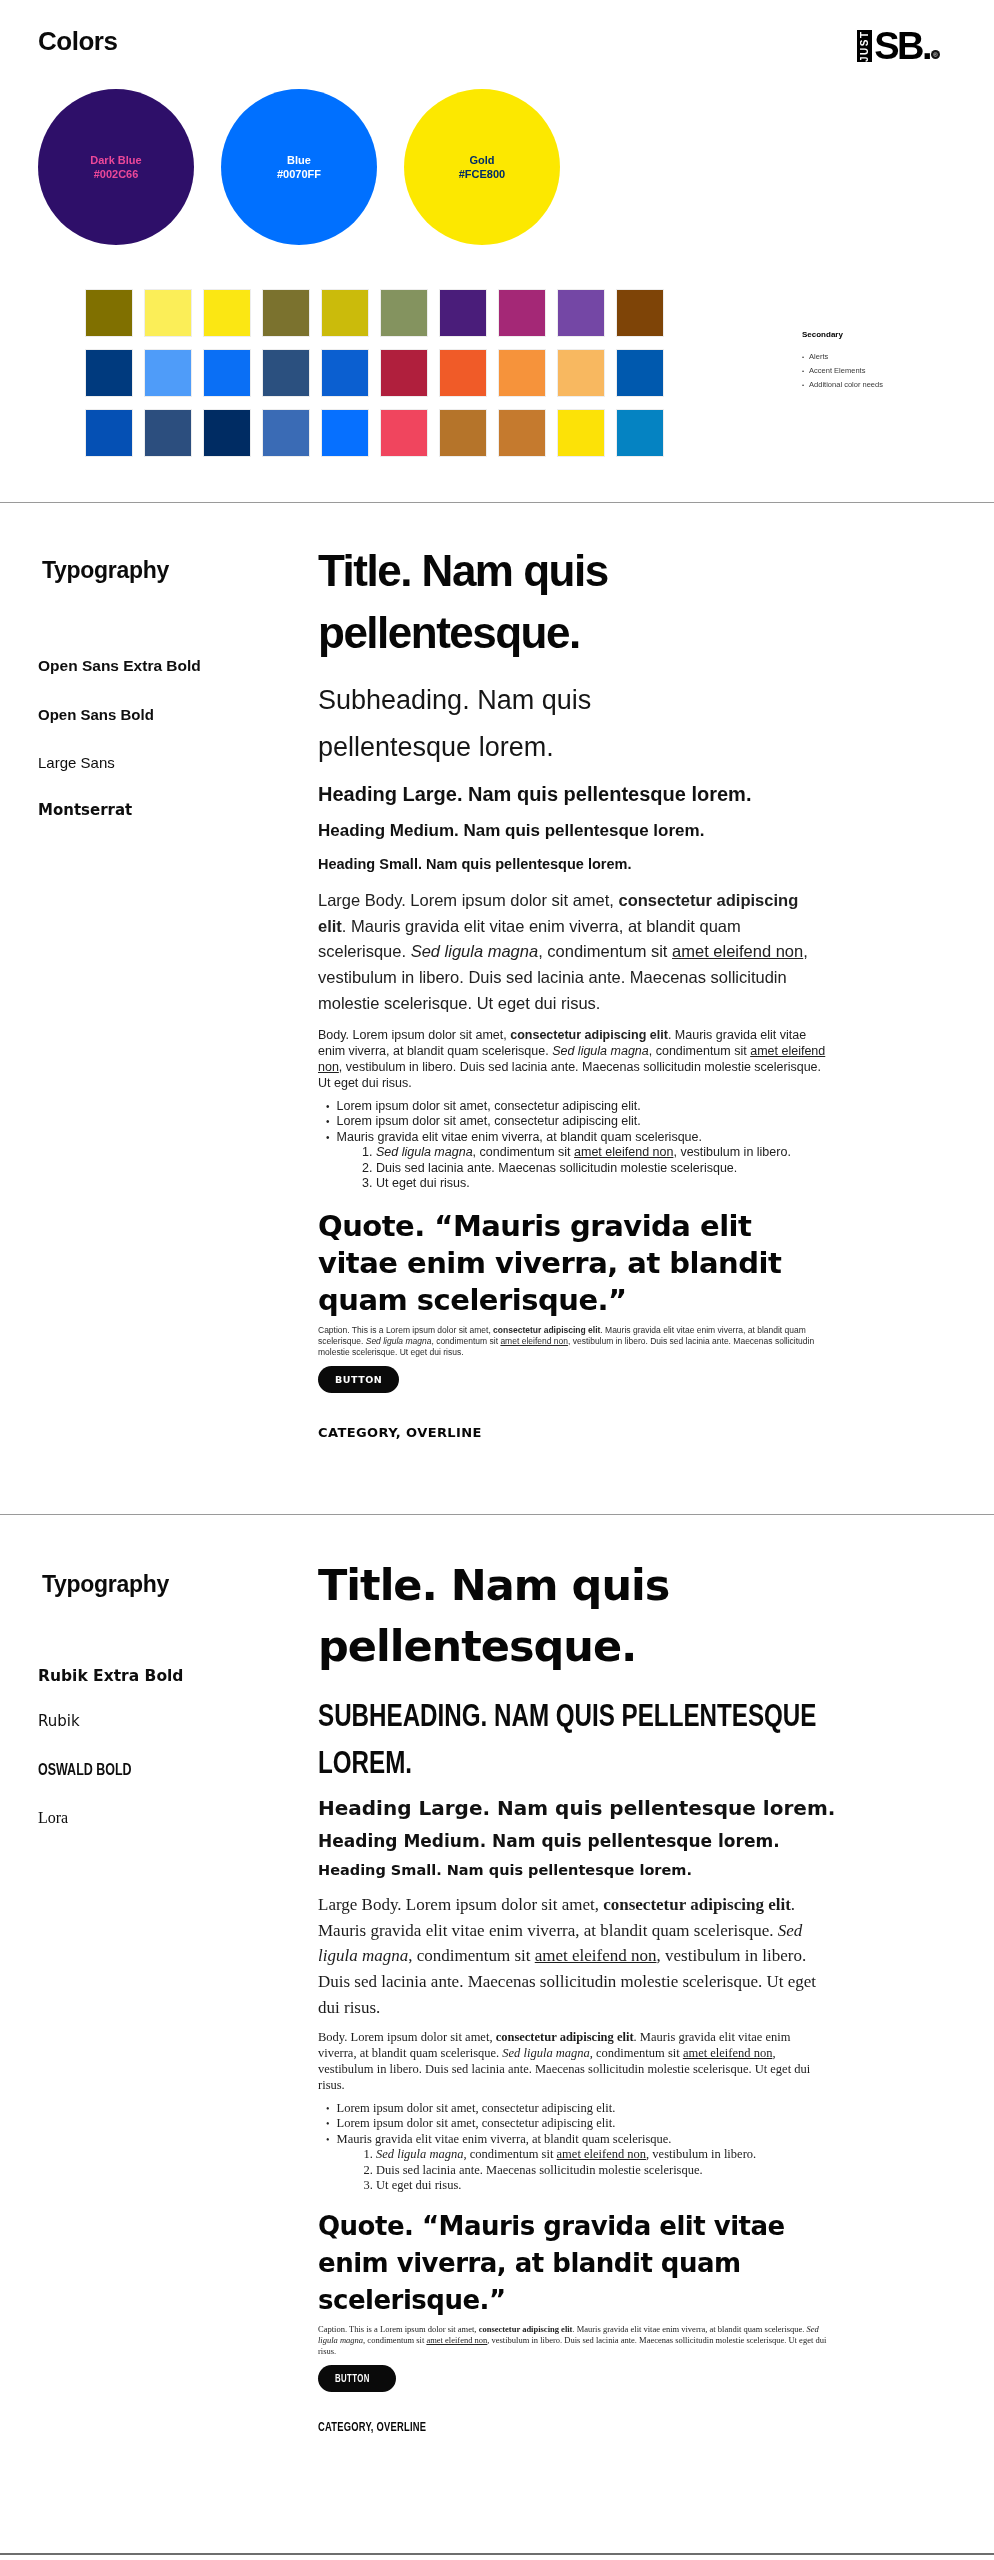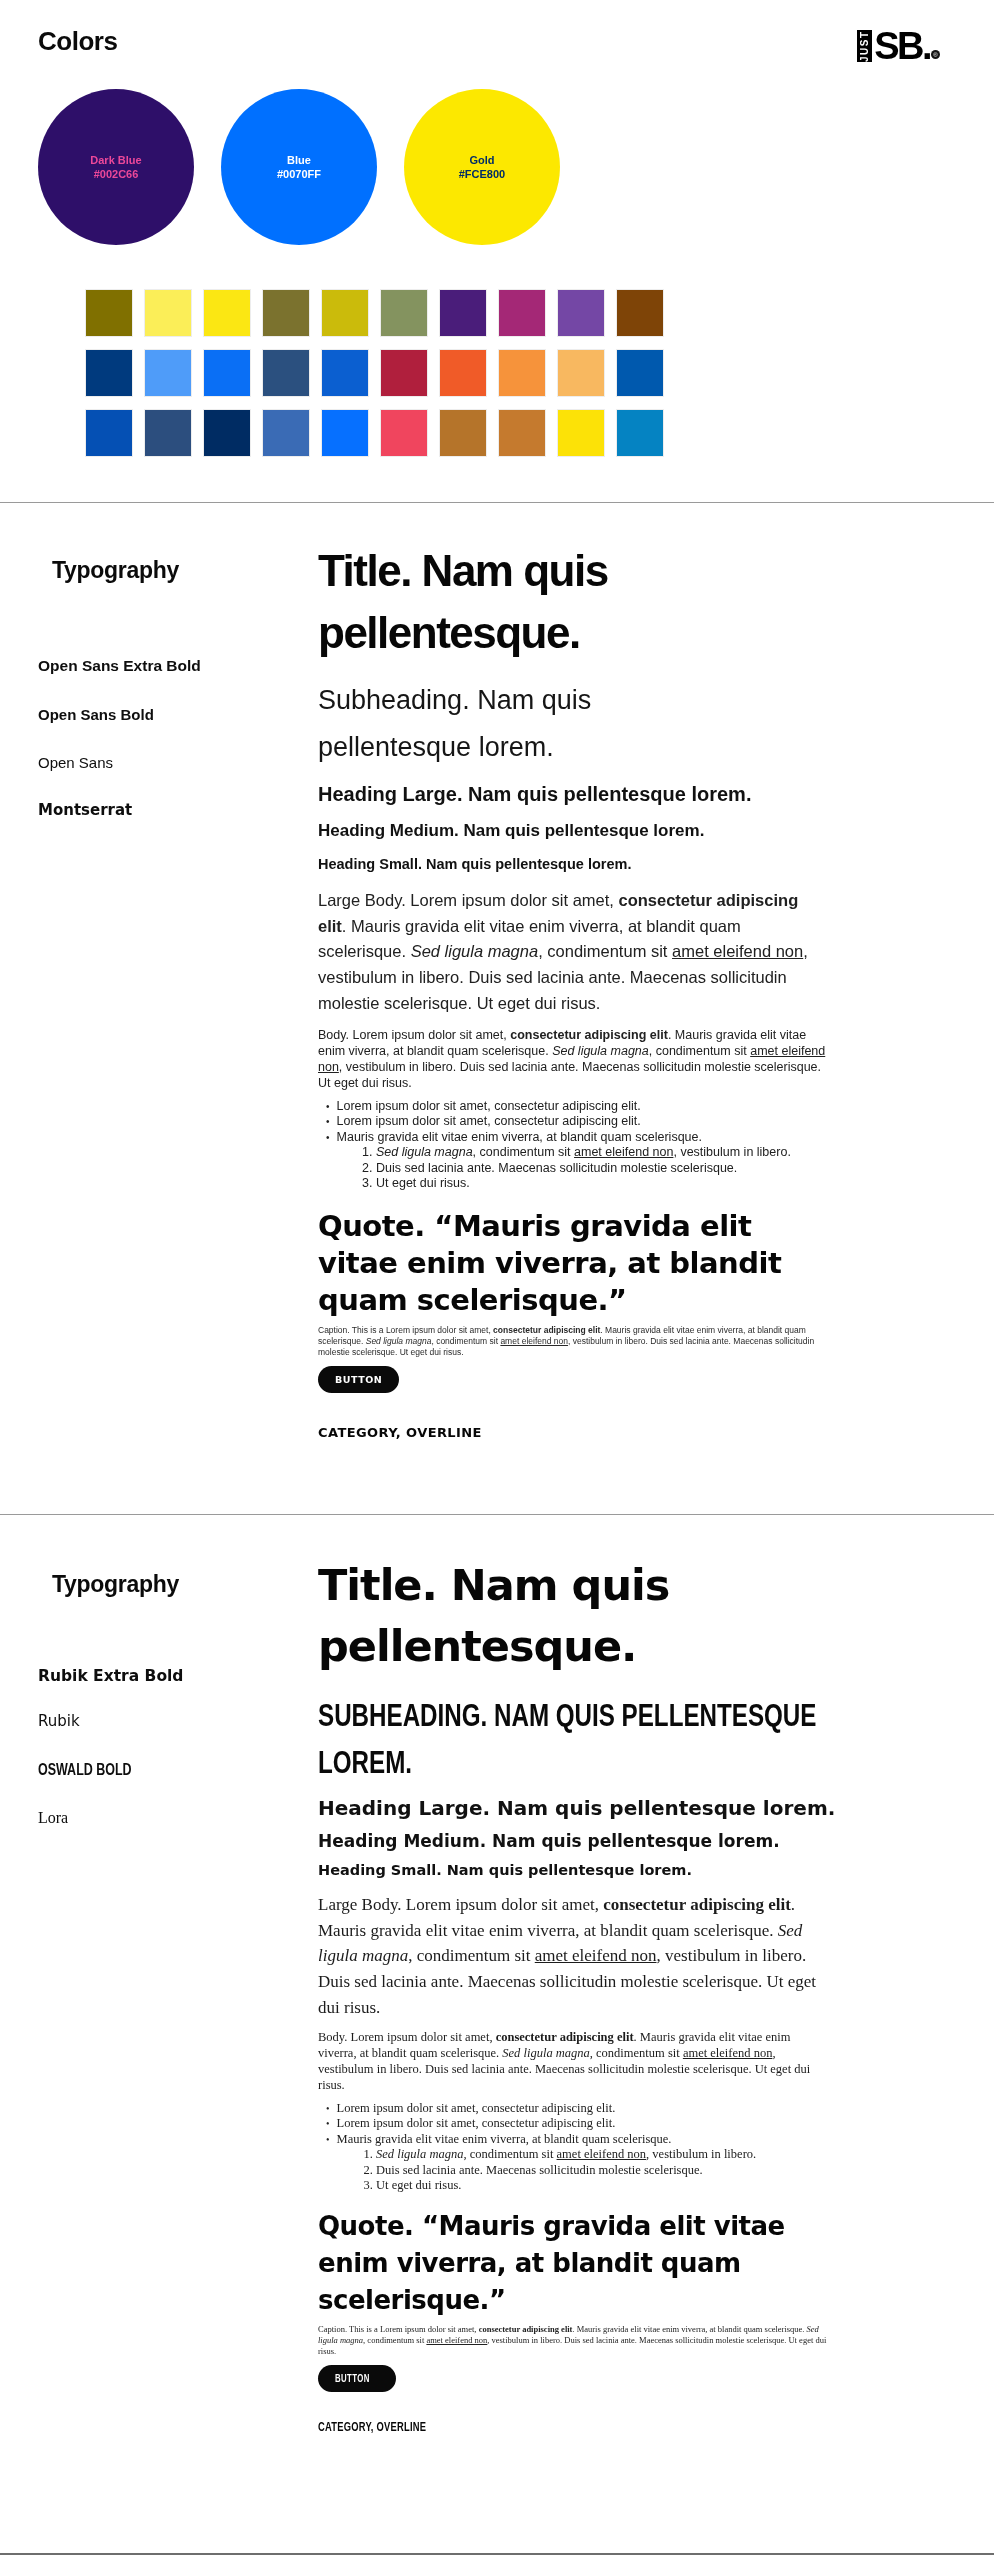--- a/index.html
+++ b/index.html
@@ -39,21 +39,21 @@
   .usage-title { font-size:8px; font-weight:700; color:#000; margin-bottom:11px; }
   .usage ul { list-style:none; }
   .usage li { font-size:7.5px; color:#3a3a3a; line-height:13px; }
   .usage li::before { content:"•"; font-size:6px; margin-right:5px; color:#3a3a3a; }
 
   .swatch-grid { position:absolute; left:86px; top:290px; display:grid;
     grid-template-columns:repeat(10,46px); grid-auto-rows:46px; column-gap:13px; row-gap:14px; }
   .swatch { width:46px; height:46px; box-shadow:0 0 0 1px rgba(0,0,0,0.07); }
 
   
-  .typo-heading { position:absolute; left:52px; font-size:23px; font-weight:800; letter-spacing:-0.3px; color:#0b0b0b; }
+  .typo-heading { position:absolute; left:42px; font-size:23px; font-weight:800; letter-spacing:-0.3px; color:#0b0b0b; }
   .font-item { position:absolute; left:38px; color:#0e0e0e; }
 
   .main-col { position:absolute; left:318px; top:0; width:520px; }
 
   .f-sans { font-family:"Liberation Sans", sans-serif; }
   .f-disp { font-family:"DejaVu Sans", sans-serif; }
   .f-serif { font-family:"Liberation Serif", serif; }
   .cond { display:inline-block; transform:scaleX(0.78); transform-origin:0 0; white-space:nowrap; }
 
   
@@ -145,27 +145,35 @@
     <div class="swatch" style="background-color: rgb(0, 44, 99);"></div>
     <div class="swatch" style="background-color: rgb(58, 107, 181);"></div>
     <div class="swatch" style="background-color: rgb(6, 112, 255);"></div>
     <div class="swatch" style="background-color: rgb(240, 69, 94);"></div>
     <div class="swatch" style="background-color: rgb(181, 116, 42);"></div>
     <div class="swatch" style="background-color: rgb(197, 122, 46);"></div>
     <div class="swatch" style="background-color: rgb(252, 226, 7);"></div>
     <div class="swatch" style="background-color: rgb(5, 131, 194);"></div>
   </div>
 
+  <div class="usage usage-secondary">
+    <div class="usage-title">Secondary</div>
+    <ul>
+      <li>Alerts</li>
+      <li>Accent Elements</li>
+      <li>Additional color needs</li>
+    </ul>
+  </div>
 </section>
 
 <section id="typo-sans-section">
   <h2 class="typo-heading" style="top:53px;">Typography</h2>
   <div class="font-item f-sans fw-800" style="top:153px; font-size:15.5px;">Open Sans Extra Bold</div>
   <div class="font-item f-sans fw-700" style="top:202px; font-size:15px;">Open Sans Bold</div>
-  <div class="font-item f-sans fw-400" style="top:250px; font-size:15px;">Open Sans</div>
+  <div class="font-item f-sans fw-400" style="top:250px; font-size:15px;">Large Sans</div>
   <div class="font-item f-disp fw-700" style="top:297px; font-size:15px;">Montserrat</div>
 
   <div class="main-col">
     <h3 class="t-title">Title. Nam quis pellentesque.</h3>
     <p class="t-sub">Subheading. Nam quis pellentesque lorem.</p>
     <h4 class="t-hl">Heading Large. Nam quis pellentesque lorem.</h4>
     <h4 class="t-hm">Heading Medium. Nam quis pellentesque lorem.</h4>
     <h4 class="t-hs">Heading Small. Nam quis pellentesque lorem.</h4>
     <p class="t-lbody"><span>Large Body. Lorem ipsum dolor sit amet, </span><span class="run-b">consectetur adipiscing elit</span><span>. Mauris gravida elit vitae enim viverra, at blandit quam scelerisque. </span><span class="run-i">Sed ligula magna</span><span>, condimentum sit </span><span class="run-u">amet eleifend non</span><span>, vestibulum in libero. Duis sed lacinia ante. Maecenas sollicitudin molestie scelerisque. Ut eget dui risus.</span></p>
     <p class="t-body"><span>Body. Lorem ipsum dolor sit amet, </span><span class="run-b">consectetur adipiscing elit</span><span>. Mauris gravida elit vitae enim viverra, at blandit quam scelerisque. </span><span class="run-i">Sed ligula magna</span><span>, condimentum sit </span><span class="run-u">amet eleifend non</span><span>, vestibulum in libero. Duis sed lacinia ante. Maecenas sollicitudin molestie scelerisque. Ut eget dui risus.</span></p>

